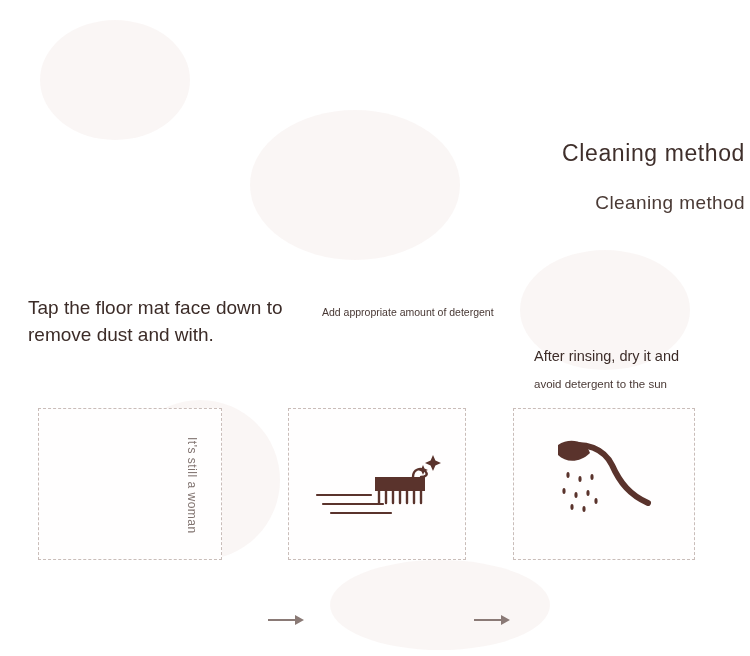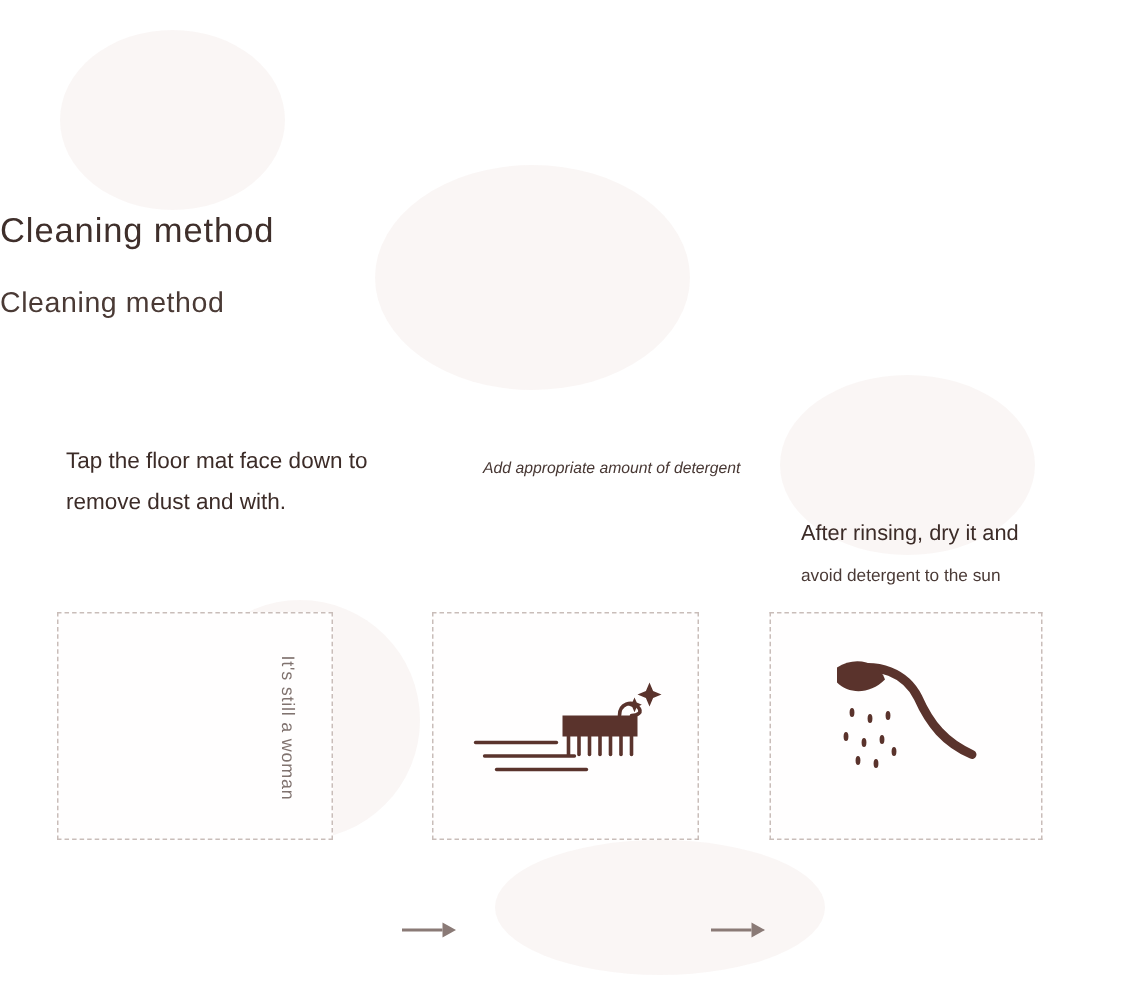--- a/index.html
+++ b/index.html
@@ -15,21 +15,21 @@
     overflow: hidden;
     position: relative;
   }
 
   
   .title-block {
     position: absolute;
     top: 140px;
     left: 0;
     width: 745px;
-    text-align: left;
+    text-align: right;
   }
   .title-main {
     font-size: 23px;
     font-weight: 400;
     letter-spacing: 0.6px;
     color: #3f2f2b;
     line-height: 1.2;
   }
   .title-sub {
     margin-top: 24px;
@@ -55,36 +55,35 @@
   }
 
   .step-text .line1,
   .step-text .line2 {
     display: block;
     white-space: nowrap;
   }
 
   
   .step1 {
-    left: 44px;
+    left: 28px;
     top: 2px;
     width: 230px;
-    font-size: 15px;
+    font-size: 19px;
     line-height: 27px;
   }
 
   
   .step2 {
     left: 322px;
     top: 6px;
     width: 150px;
     font-size: 10.5px;
     line-height: 28px;
     color: #473733;
-    font-style: italic;
   }
 
   
   .step3 {
     left: 534px;
     top: 2px;
     width: 200px;
     font-size: 14.5px;
     line-height: 28px;
     margin-top: 48px;

